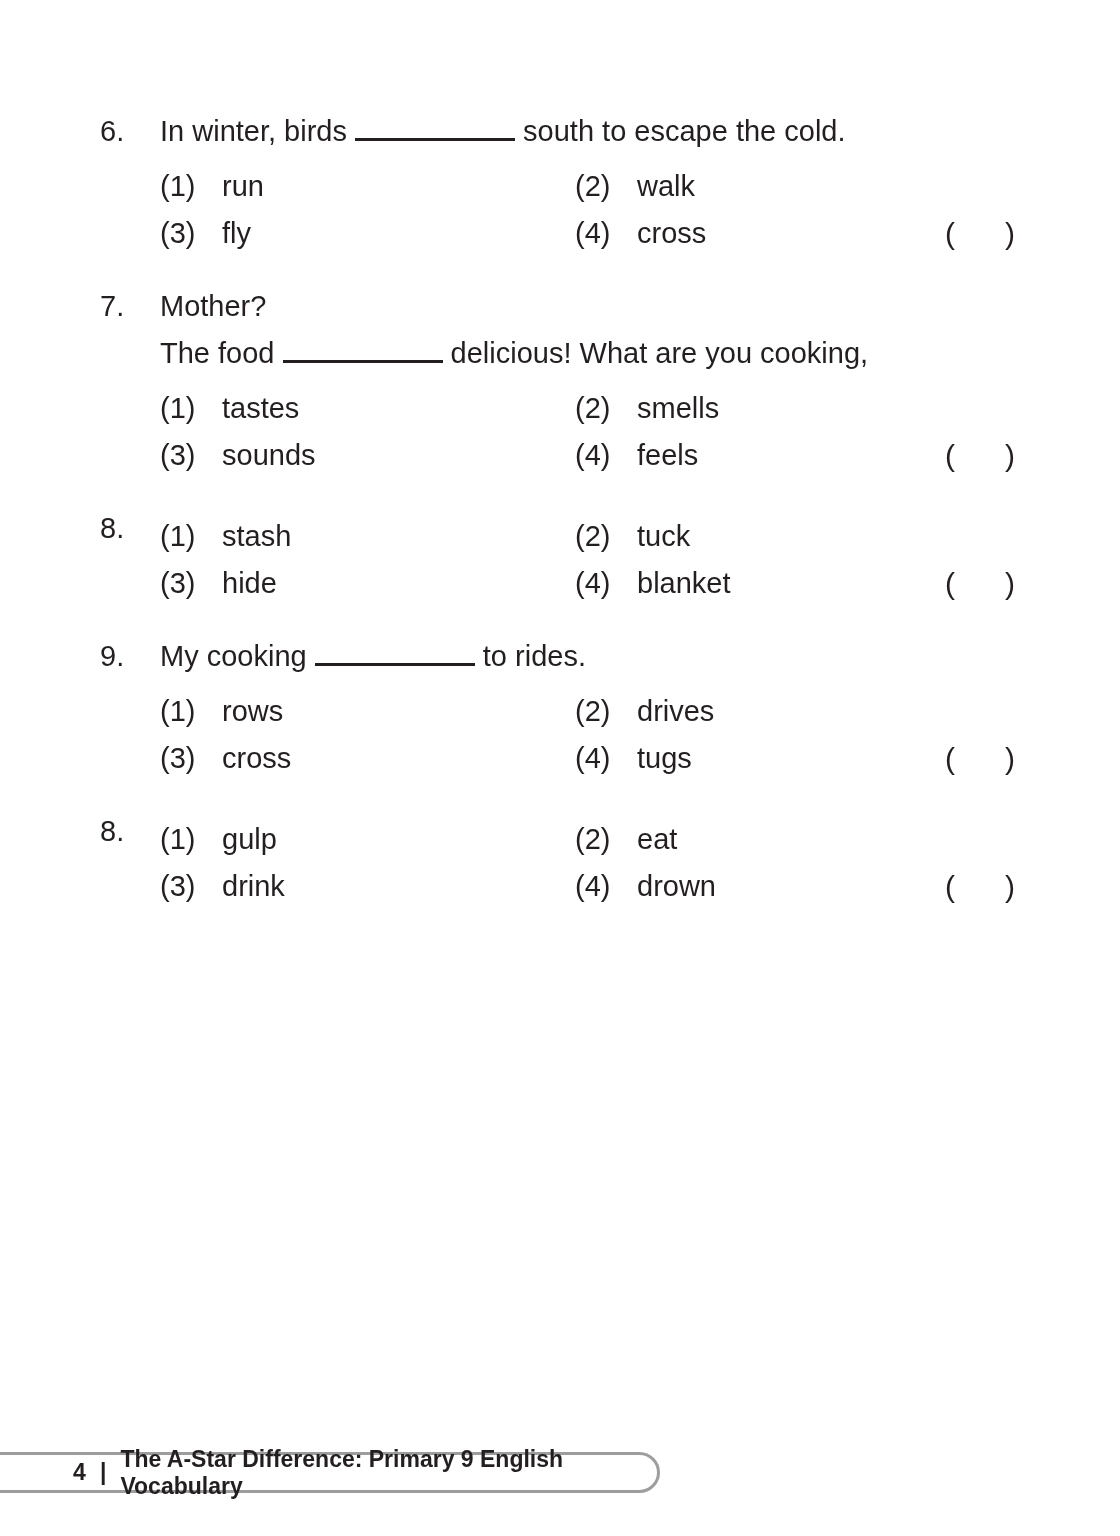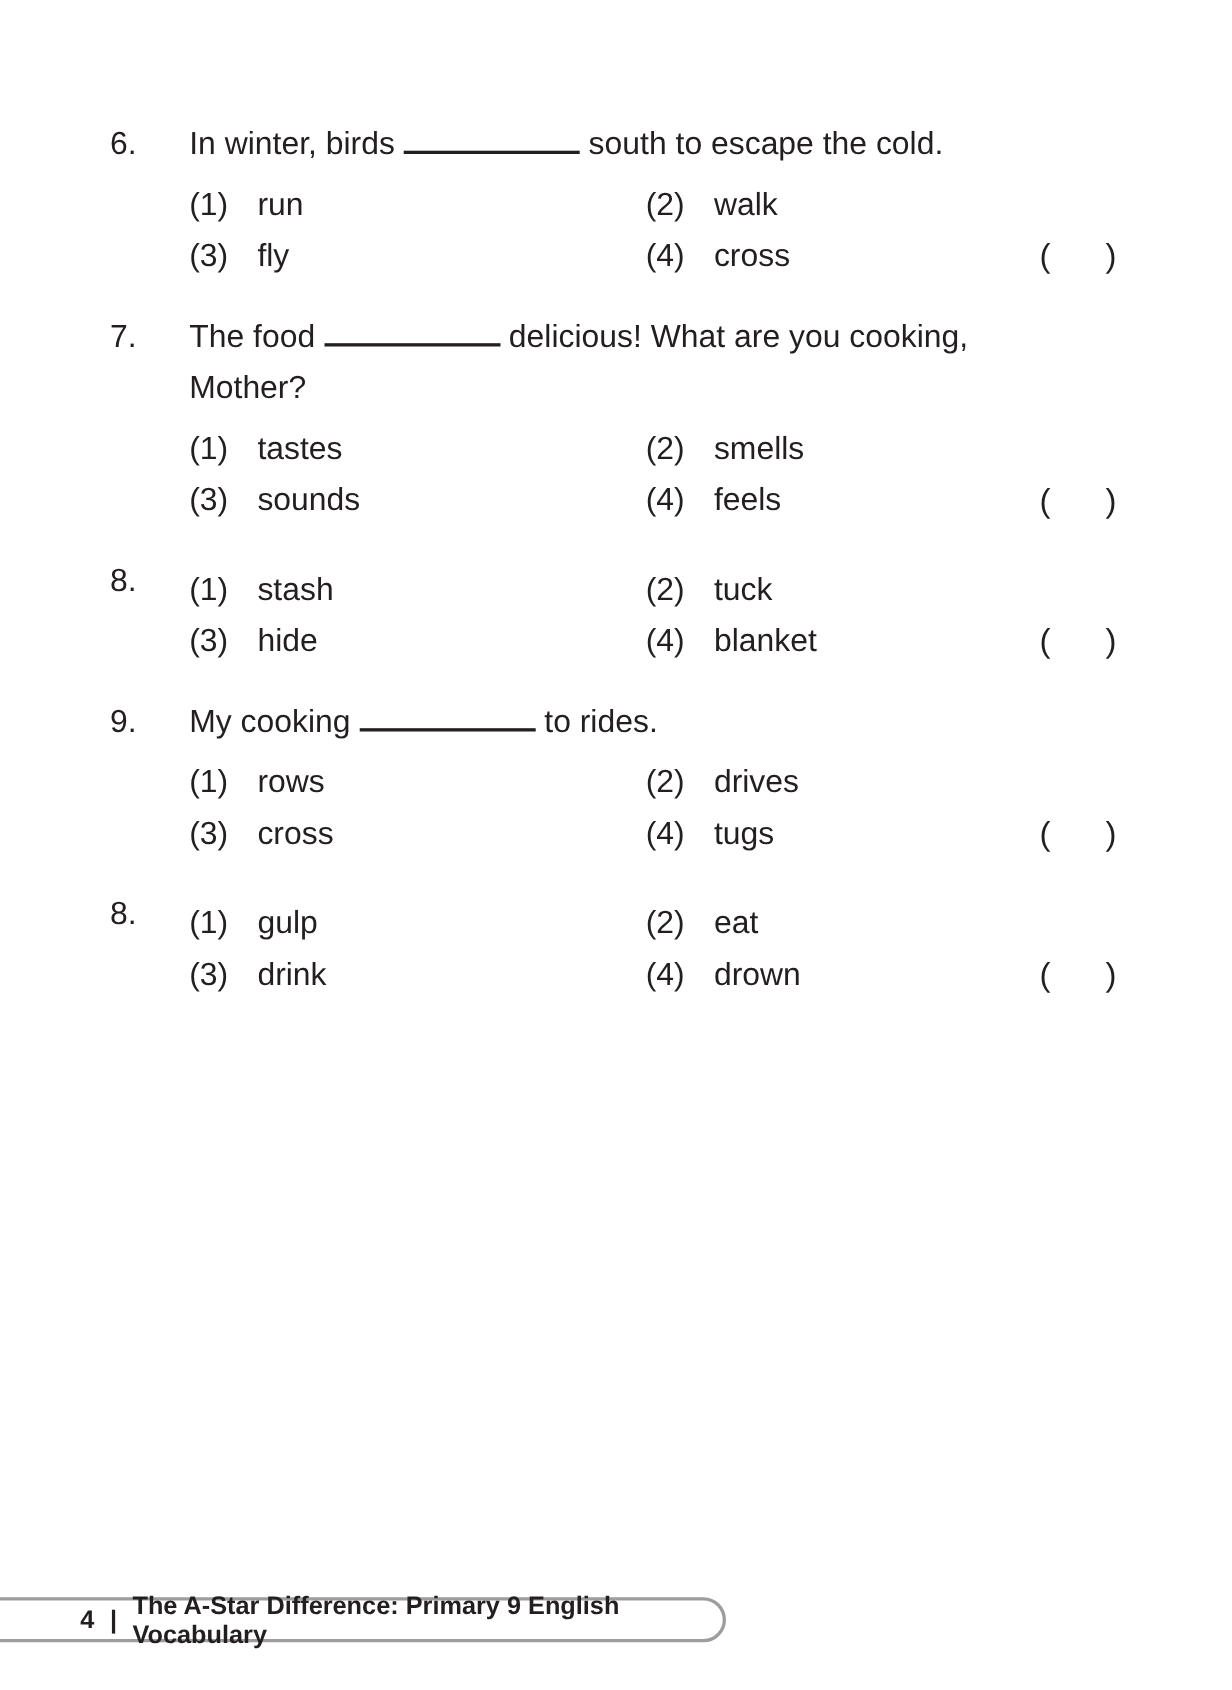--- a/index.html
+++ b/index.html
@@ -24,21 +24,20 @@
   }
   .q-number {
     width: 60px;
     flex-shrink: 0;
     font-size: 29px;
     line-height: 47px;
   }
   .q-body {
     flex: 1;
     position: relative;
-    margin-left: 12px;
   }
   .q-stem {
     font-size: 29px;
     line-height: 47px;
   }
   .blank {
     display: inline-block;
     width: 160px;
     border-bottom: 3px solid #231f20;
     height: 0.1em;
@@ -128,26 +127,26 @@
             <span>)</span>
           </div>
         </div>
       </div>
     </div>
   </div>
 
   <div class="question">
     <div class="q-number">7.</div>
     <div class="q-body">
+      <div class="q-stem">Mother?</div>
       <div class="q-stem">
         <span>The food</span>
         <span class="blank"></span>
         <span>delicious! What are you cooking,</span>
       </div>
-      <div class="q-stem">Mother?</div>
       <div class="q-options">
         <div class="opt-row">
           <div class="opt">
             <span class="opt-label">(1)</span>
             <span class="opt-text">tastes</span>
           </div>
           <div class="opt">
             <span class="opt-label">(2)</span>
             <span class="opt-text">smells</span>
           </div>

